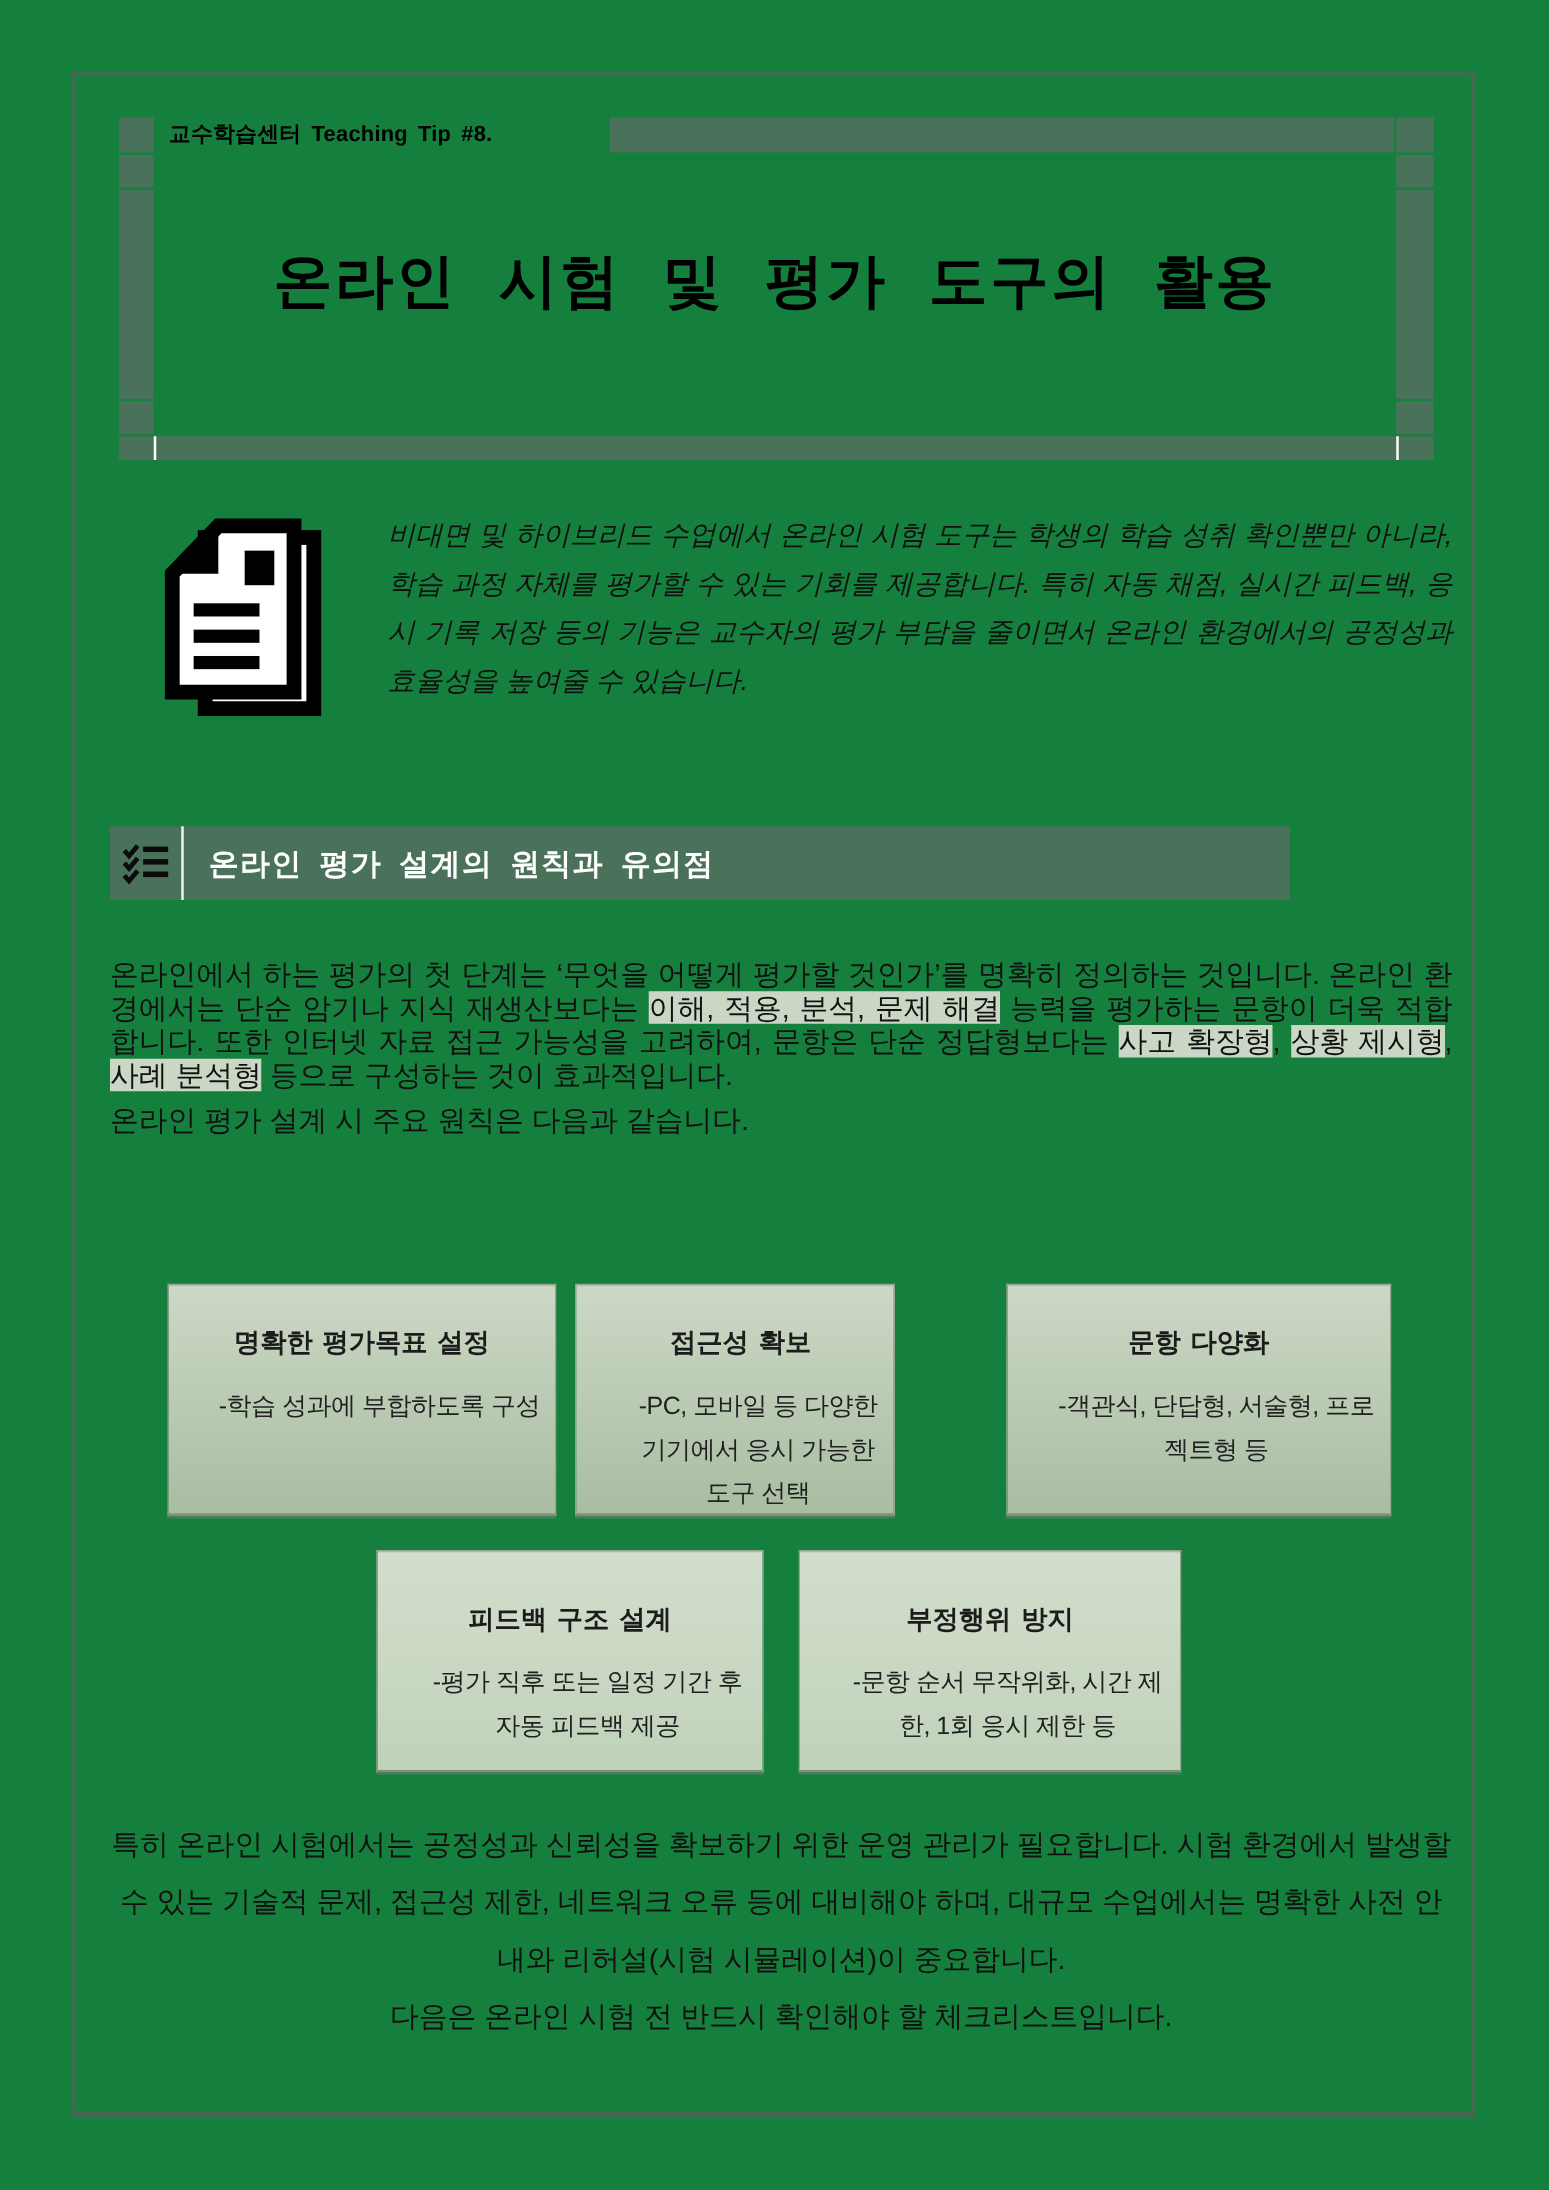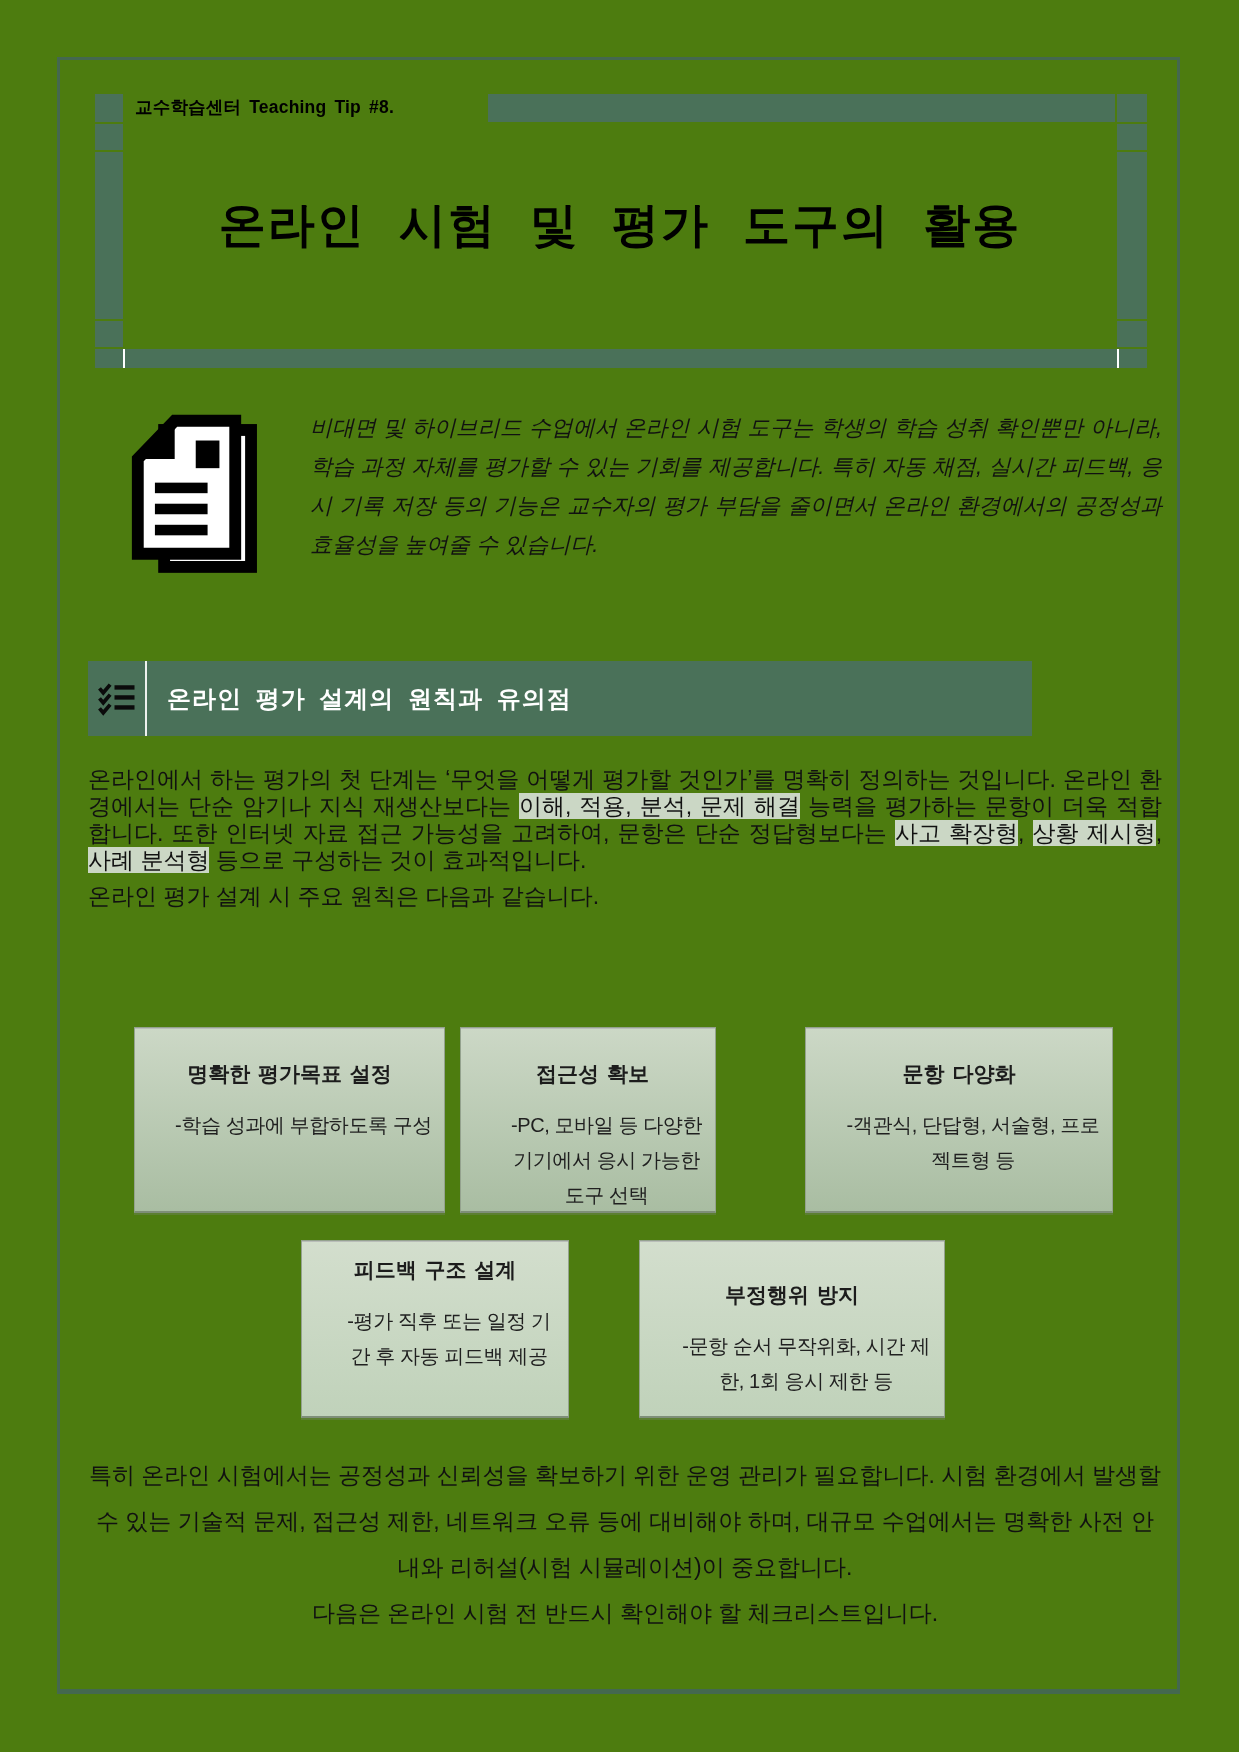--- a/index.html
+++ b/index.html
@@ -1,17 +1,17 @@
 <!DOCTYPE html>
 <html><head>
 <meta charset="utf-8">
 <style>
   html,body{margin:0;padding:0;background:#ffffff;}
   .page{
-    position:relative;width:1239px;height:1752px;background:#4d7c0f;overflow:hidden;
+    position:relative;width:1239px;height:1752px;background:#15803d;overflow:hidden;
     font-family:"Liberation Sans","DejaVu Sans",sans-serif;color:#1a1a1a;
   }
   .frame{
     position:absolute;left:57px;top:57px;width:1117px;height:1629px;
     border:3px solid #44684f;border-bottom-width:5px;pointer-events:none;
   }
   
   .tip-label{
     position:absolute;left:135px;top:92px;height:30px;line-height:30px;
     font-size:17.5px;font-weight:700;color:#000;letter-spacing:.2px;word-spacing:3px;white-space:nowrap;
@@ -30,21 +30,21 @@
     font-size:47px;font-weight:900;color:#000;letter-spacing:2px;word-spacing:18px;white-space:nowrap;
   }
   
   .doc-icon{position:absolute;left:122px;top:402px;width:158px;height:185px;}
   .intro{
     position:absolute;left:310px;top:408px;width:852px;margin:0;
     font-size:22px;line-height:39px;text-align:justify;color:#111;font-style:italic;
   }
   
   .section-bar{
-    position:absolute;left:88px;top:661px;width:944px;height:75px;background:#4a7159;
+    position:absolute;left:88px;top:661px;width:944px;height:59px;background:#4a7159;
     display:flex;align-items:center;
   }
   .section-icon{width:57px;height:100%;display:flex;align-items:center;justify-content:center;flex:0 0 57px;}
   .section-divider{width:2px;height:100%;background:#eef1ee;flex:0 0 2px;}
   .section-title{
     padding-left:20px;color:#ffffff;font-size:24px;font-weight:800;letter-spacing:1px;word-spacing:6px;white-space:nowrap;
   }
   
   .body-block{position:absolute;left:88px;top:766px;width:1074px;}
   .body-text{margin:0;font-size:23px;line-height:27px;color:#111;text-align:justify;}
@@ -58,21 +58,21 @@
     box-shadow:0 2px 0 rgba(120,135,115,.35), inset 0 1px 0 #b9bdb9;
     display:flex;flex-direction:column;align-items:center;text-align:center;
     padding:32px 10px 0;
   }
   .pbox-light{background:linear-gradient(#d3decd,#c0d2ba);}
   .pbox-title{font-size:21px;font-weight:800;color:#1c1c1c;word-spacing:2px;margin-bottom:20px;}
   .pbox-desc{font-size:20px;line-height:35px;color:#202020;font-weight:500;letter-spacing:-0.4px;margin-left:28px;}
   .pbox1{left:134px;top:1027px;width:311px;height:186px;}
   .pbox2{left:460px;top:1027px;width:256px;height:186px;padding-left:19px;}
   .pbox3{left:805px;top:1027px;width:308px;height:186px;}
-  .pbox4{left:301px;top:1240px;width:268px;height:178px;padding-top:15px;}
+  .pbox4{left:301px;top:1240px;width:310px;height:178px;padding-top:40px;}
   .pbox5{left:639px;top:1240px;width:306px;height:178px;padding-top:40px;}
   
   .closing-block{position:absolute;left:88px;top:1452px;width:1074px;}
   .closing-block .body-text,.closing-block .body-line{line-height:46px;text-align:center;}
 </style>
 </head>
 <body>
 
 <div class="page">
 

